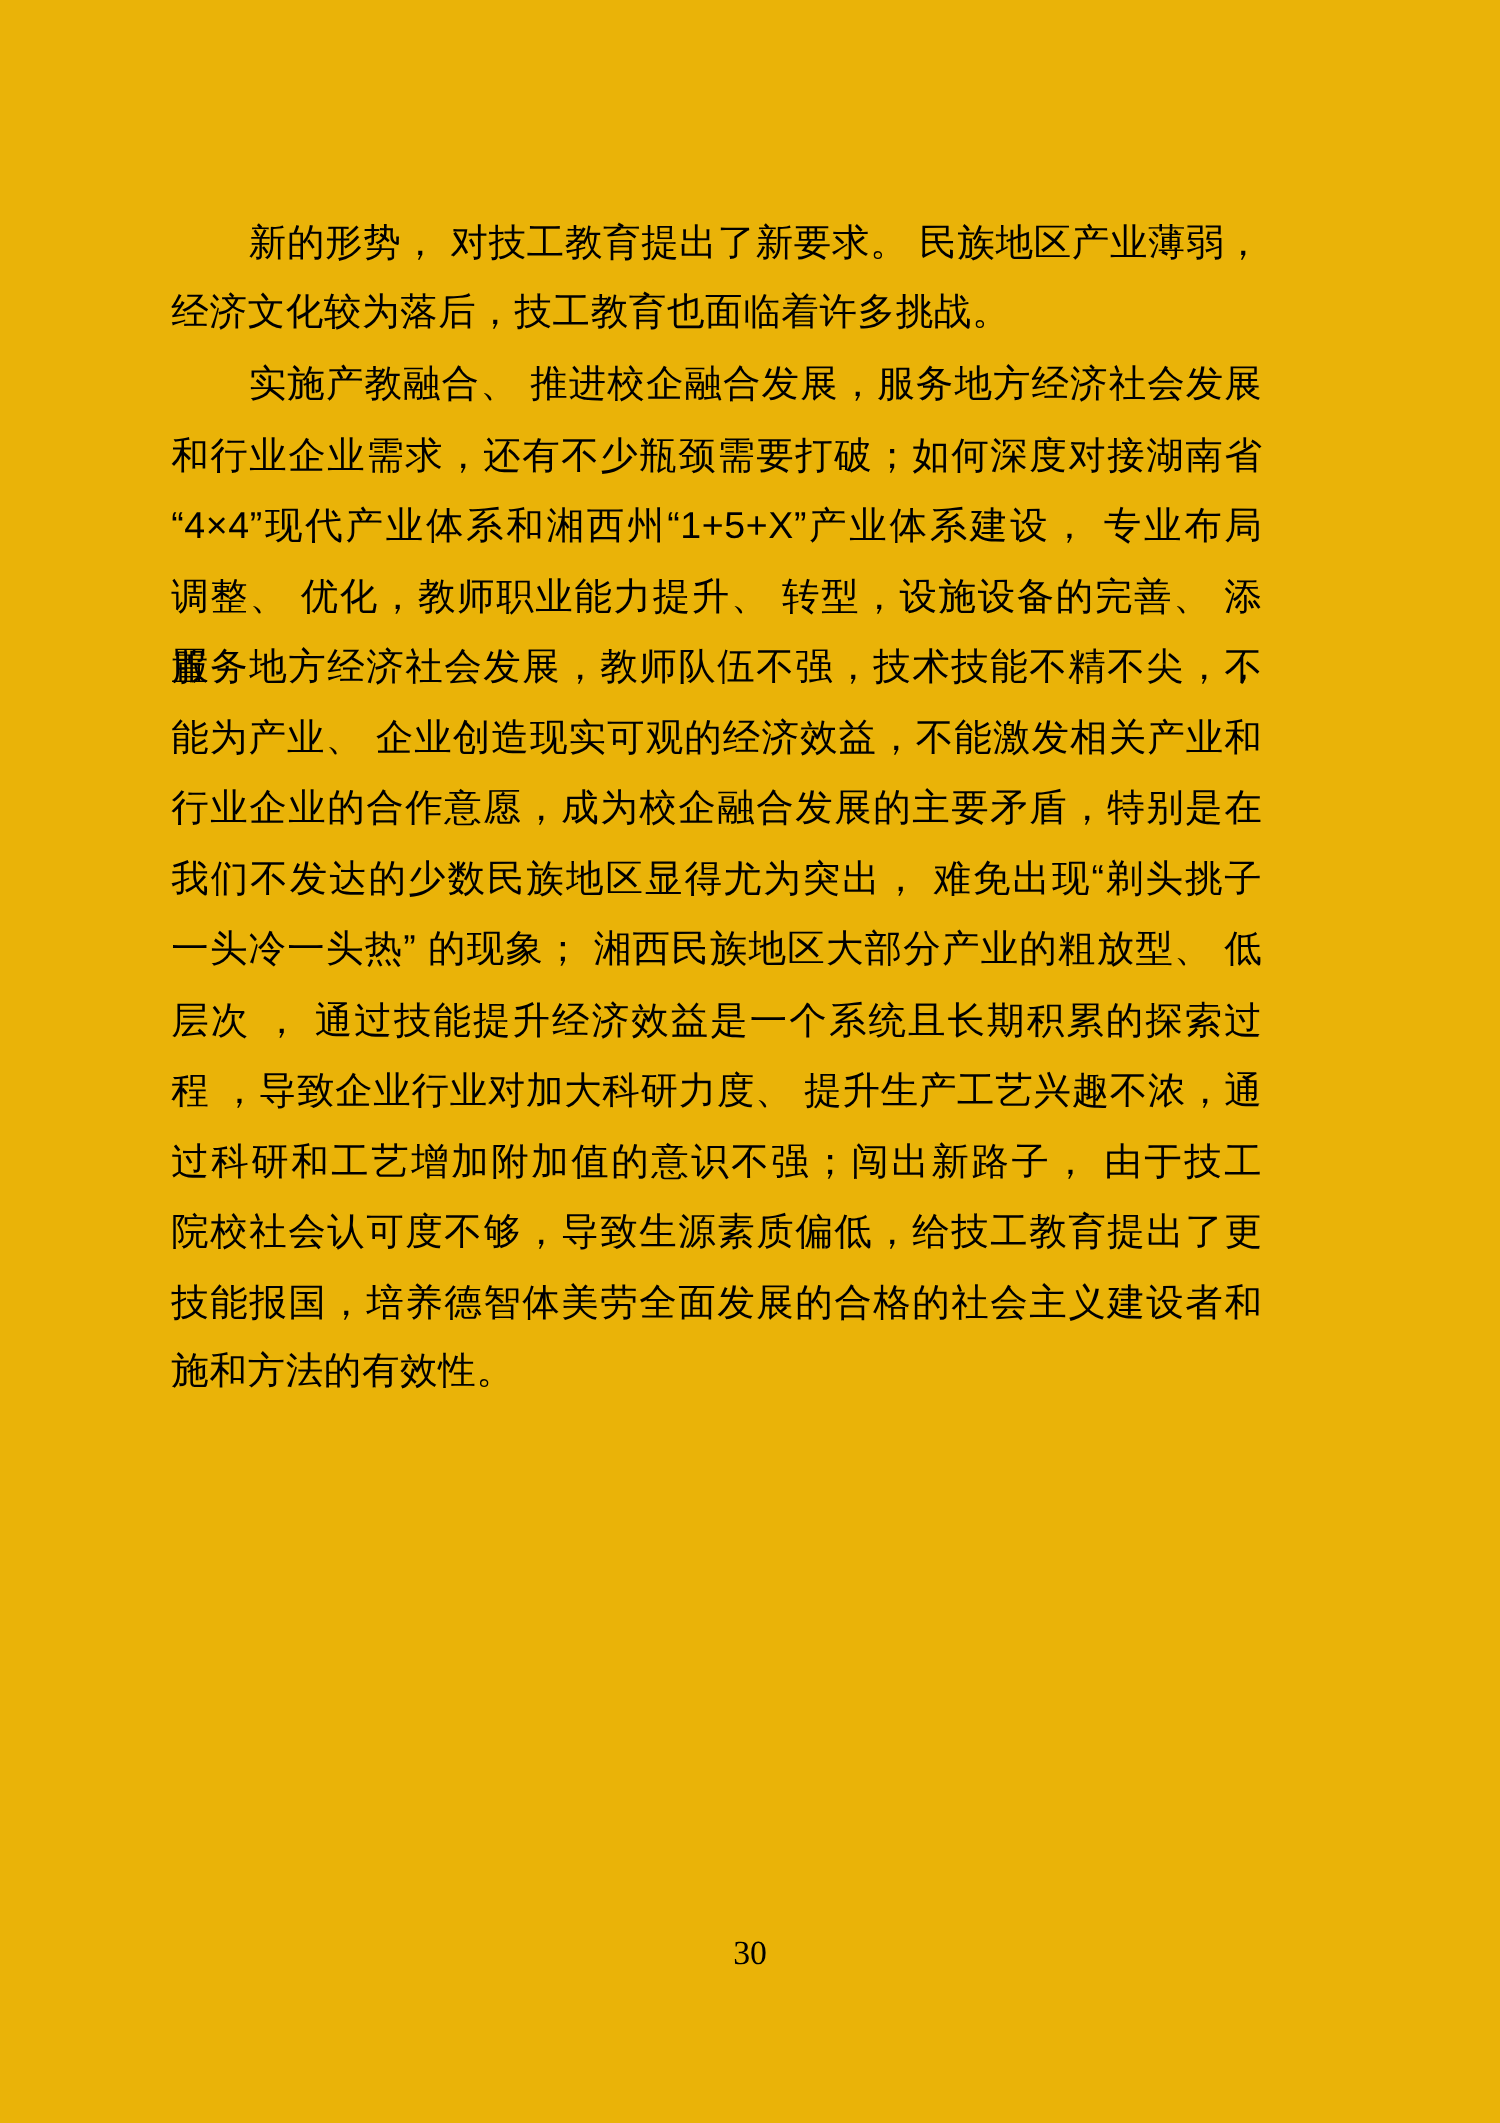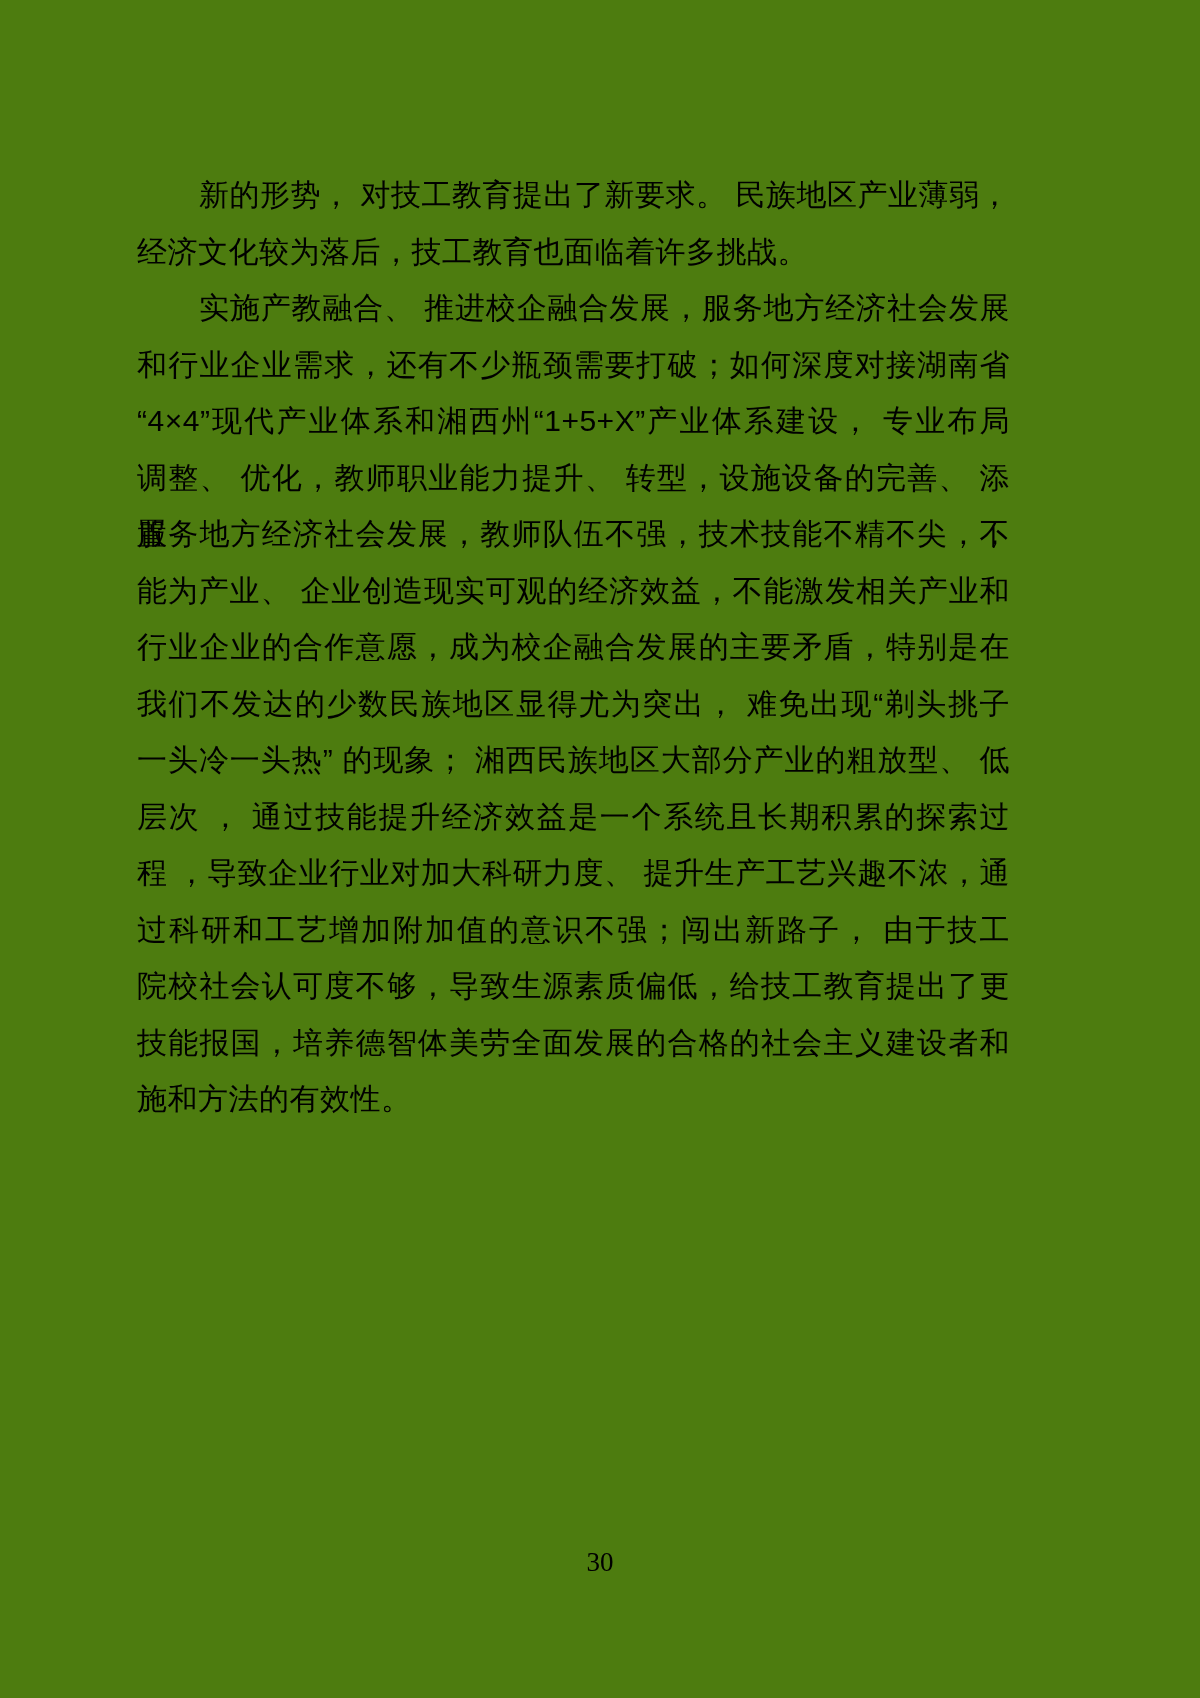--- a/index.html
+++ b/index.html
@@ -12,21 +12,21 @@
     height: 1698px;
     position: relative;
     font-family: "Liberation Sans", "DejaVu Sans", sans-serif;
     color: #000000;
   }
   .page {
     position: absolute;
     top: 0; left: 0;
     width: 1200px;
     height: 1698px;
-    background: #4d7c0f;
+    background: #eab308;
     overflow: hidden;
   }
   .text-block {
     position: absolute;
     top: 167px;
     left: 137px;
     width: 873px;
   }
   .line {
     font-size: 30px;
@@ -42,20 +42,21 @@
   
   .line.fill {
     white-space: normal;
   }
   .line.indent {
     text-indent: 62px;
   }
   .line.para-end {
     text-align: left;
     text-align-last: left;
+    font-family: Liberation Mono, monospace;
   }
   .footer {
     position: absolute;
     top: 1547px;
     left: 0;
     width: 1200px;
     text-align: center;
     font-family: "Liberation Serif", "DejaVu Serif", serif;
     font-size: 27px;
     line-height: 30px;

